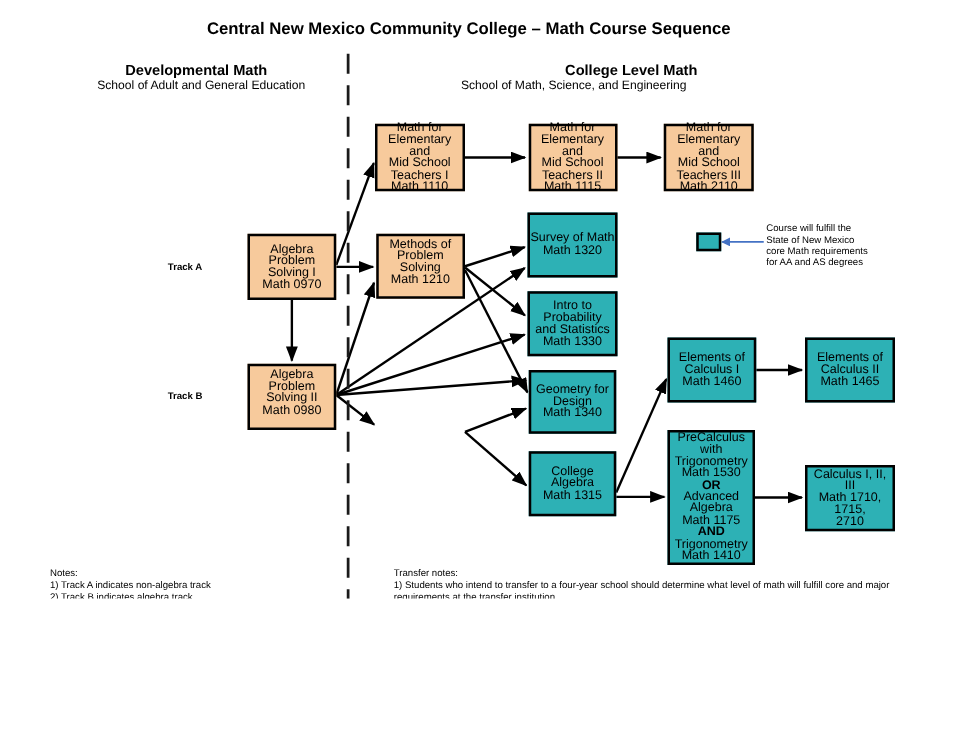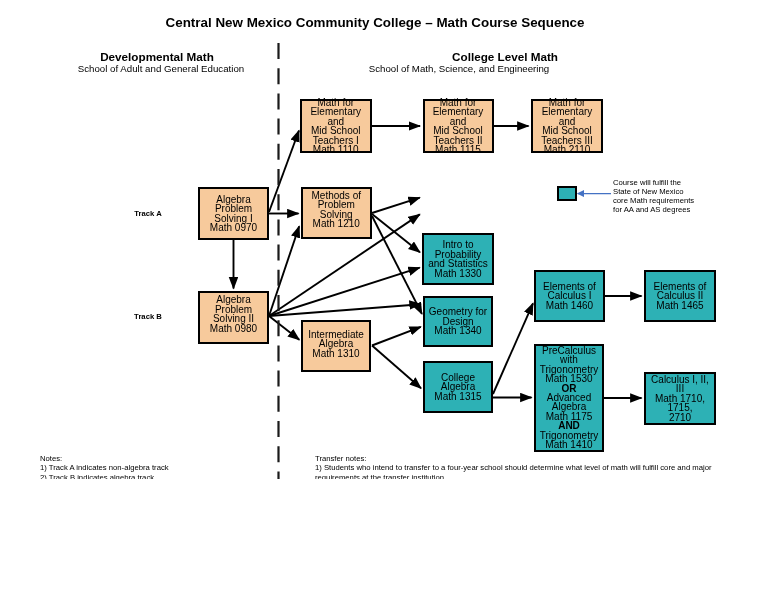--- a/index.html
+++ b/index.html
@@ -99,24 +99,23 @@
   <div class="node peach" style="left:301px;top:187px;width:70.5px;height:51.5px;padding-bottom:6px;">
       <span class="txt">Methods of
 Problem Solving
 Math 1210</span>
     </div>
   <div class="node peach" style="left:198px;top:290.5px;width:71px;height:53px;padding-bottom:6px;">
       <span class="txt">Algebra Problem
 Solving II
 Math 0980</span>
     </div>
-  <div class="node peach" style="left:301px;top:320px;width:70px;height:51.5px;padding-bottom:4px;">
-      <span class="txt">Intermediate
-Algebra
-Math 1310</span>
+  <div class="node teal" style="left:422px;top:170px;width:72px;height:51.5px;">
+      <span class="txt">Survey of Math
+Math 1320</span>
     </div>
   <div class="node teal" style="left:422px;top:233px;width:72px;height:52px;">
       <span class="txt">Intro to Probability
 and Statistics
 Math 1330</span>
     </div>
   <div class="node teal" style="left:423px;top:296px;width:70px;height:51px;">
       <span class="txt">Geometry for
 Design
 Math 1340</span>

